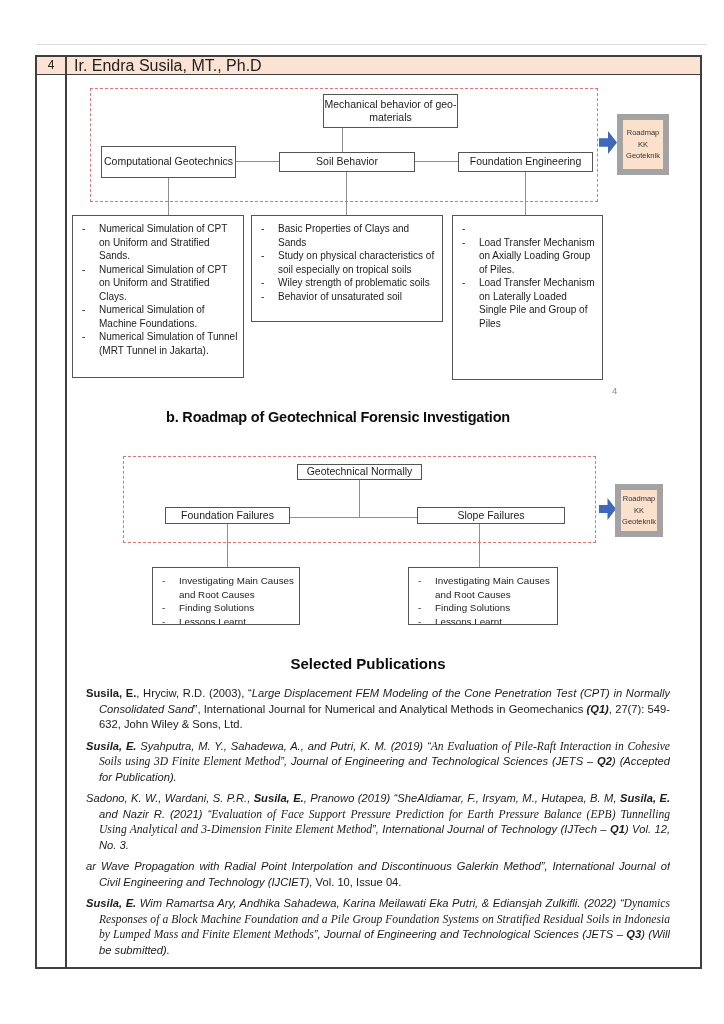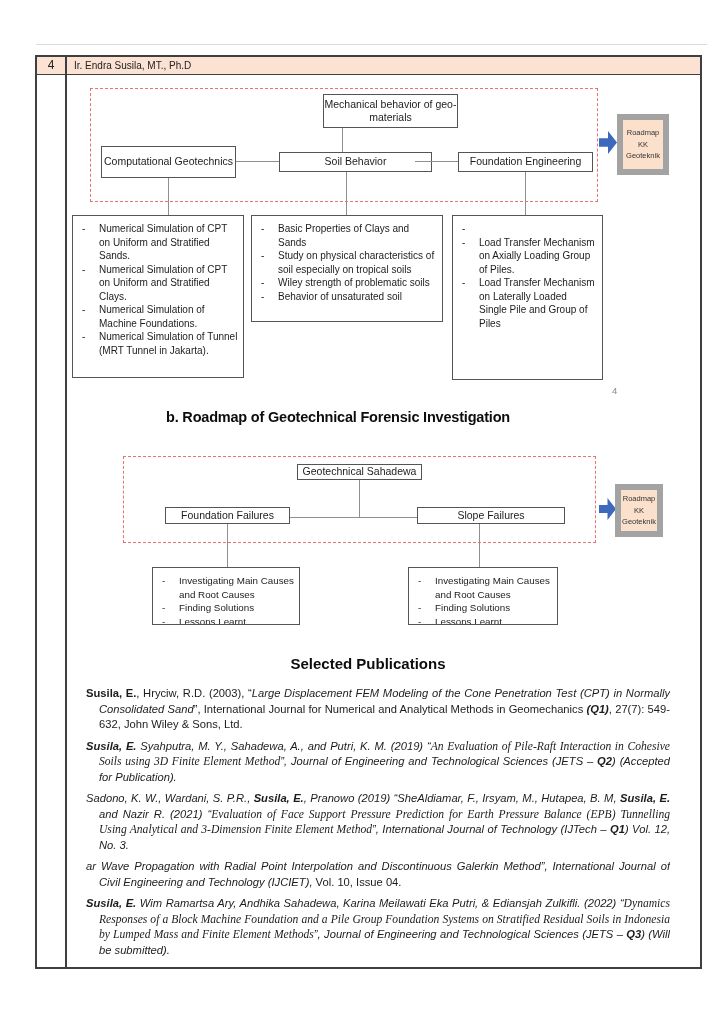--- a/index.html
+++ b/index.html
@@ -8,35 +8,35 @@
   .pa{position:absolute;}
 
   
   .top-rule{left:36px;top:44px;width:671px;height:1px;background:#dcdcdc;}
 
   
   .table-frame{left:35px;top:55px;width:667px;height:914px;border:2px solid #3f3f3f;box-sizing:border-box;}
   .table-header{position:absolute;left:0;top:0;right:0;height:17px;background:#fbe2d3;
                 border-bottom:1.5px solid #3f3f3f;display:flex;box-sizing:content-box;}
   .cell-num{width:28px;flex:none;text-align:center;font-size:12px;line-height:17px;color:#222;}
-  .cell-name{flex:1;padding-left:9px;font-size:10px;line-height:17px;color:#222;}
+  .cell-name{flex:1;padding-left:9px;font-size:16px;line-height:17px;color:#222;}
   .col-divider{position:absolute;left:28px;top:0;bottom:0;width:1.5px;background:#3f3f3f;}
 
   
   .dashed-zone{border:1px dashed #e87272;box-sizing:border-box;}
   #dz-a{left:90px;top:88px;width:508px;height:114px;}
   #dz-b{left:123px;top:456px;width:473px;height:87px;}
 
   
   .node{background:#fff;border:1px solid #545454;box-sizing:border-box;display:flex;
         align-items:center;justify-content:center;text-align:center;
         font-size:10.5px;line-height:1.25;color:#1c1c1c;}
   #n-mech{left:275px;top:94px;width:135px;height:34px;margin-left:48px;}
   #n-comp{left:101px;top:146px;width:135px;height:32px;}
-  #n-soil{left:279px;top:152px;width:153px;height:20px;border-width:1.5px;}
+  #n-soil{left:279px;top:152px;width:136px;height:20px;border-width:1.5px;}
   #n-found{left:458px;top:152px;width:135px;height:20px;}
   #n-geof{left:297px;top:464px;width:125px;height:16px;}
   #n-ff{left:165px;top:507px;width:125px;height:17px;}
   #n-sf{left:417px;top:507px;width:148px;height:17px;}
 
   
   .conn{background:#8f8f8f;}
   #cA1{left:342px;top:128px;width:1px;height:24px;}
   #cA2{left:236px;top:161px;width:43px;height:1px;}
   #cA3{left:415px;top:161px;width:43px;height:1px;}
@@ -175,21 +175,21 @@
         <span class="btext">Load Transfer Mechanism on Laterally Loaded Single Pile and Group of Piles</span>
       </div>
     </div>
 
   <div class="pa page-note">4</div>
 
   <div class="pa" id="heading-b">b. Roadmap of Geotechnical Forensic Investigation</div>
 
   <div class="pa dashed-zone" id="dz-b"></div>
 
-  <div class="pa node" id="n-geof">Geotechnical Sahadewa</div>
+  <div class="pa node" id="n-geof">Geotechnical Normally</div>
   <div class="pa node" id="n-ff">Foundation Failures</div>
   <div class="pa node" id="n-sf">Slope Failures</div>
 
   <div class="pa conn" id="cB1"></div>
   <div class="pa conn" id="cB2"></div>
   <div class="pa conn" id="cB3"></div>
   <div class="pa conn" id="cB4"></div>
 
   <div class="pa block-arrow" id="arrow-b"></div>
   <div class="pa side-box" id="sb-b">

